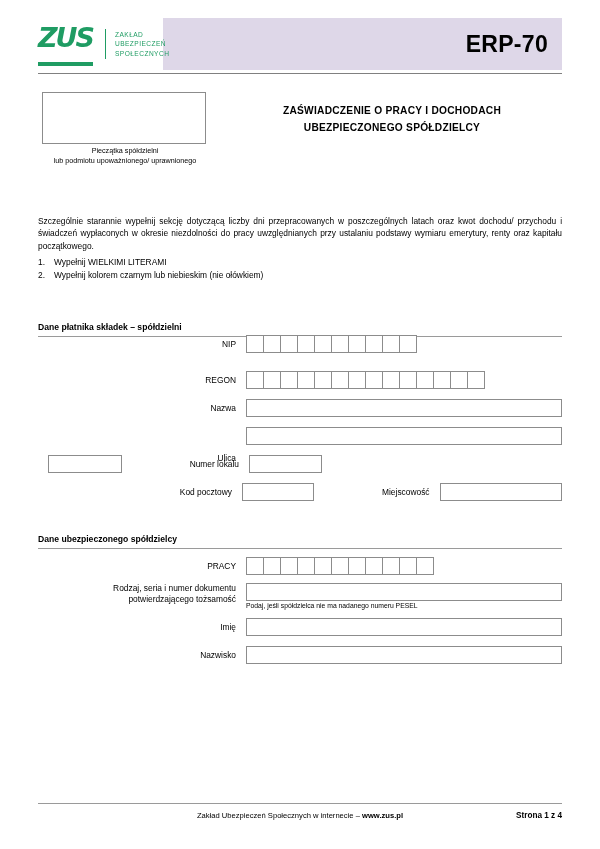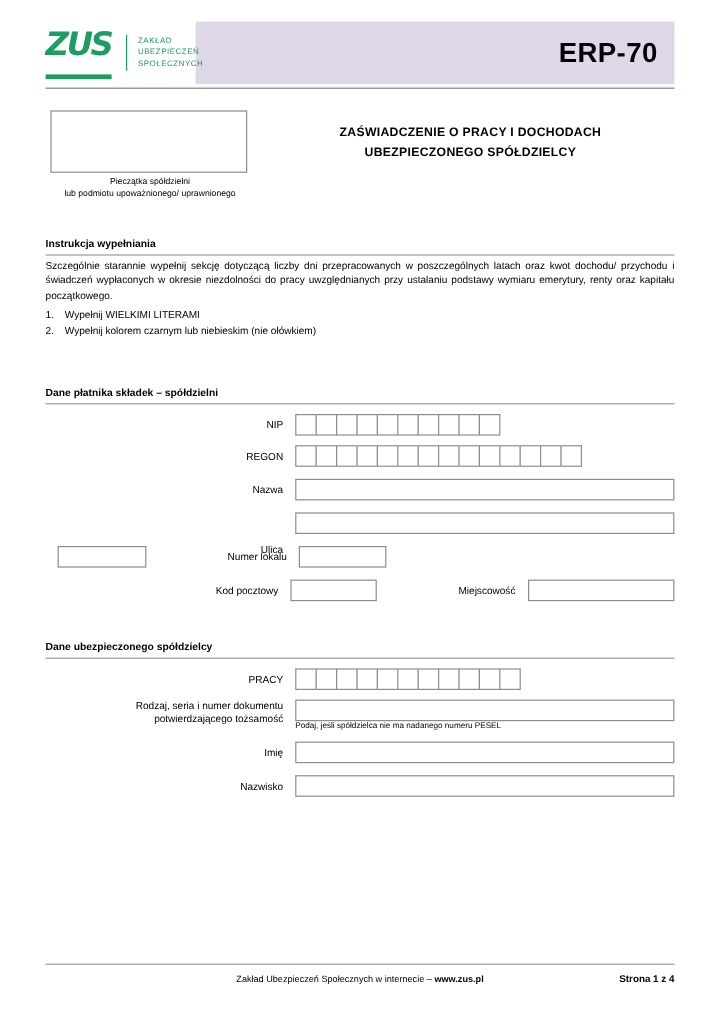--- a/index.html
+++ b/index.html
@@ -243,36 +243,35 @@
   <div class="stamp-cap">
     <div>Pieczątka spółdzielni</div>
     <div>lub podmiotu upoważnionego/ uprawnionego</div>
   </div>
 
   <div class="doc-title">
     <div>ZAŚWIADCZENIE O PRACY I DOCHODACH</div>
     <div>UBEZPIECZONEGO SPÓŁDZIELCY</div>
   </div>
 
-  <div class="sec-head" id="instr-head">Instrukcja wypełniania</div>
   <div class="instr-body">Szczególnie starannie wypełnij sekcję dotyczącą liczby dni przepracowanych w poszczególnych latach oraz kwot dochodu/ przychodu i świadczeń wypłaconych w okresie niezdolności do pracy uwzględnianych przy ustalaniu podstawy wymiaru emerytury, renty oraz kapitału początkowego.</div>
   <div class="instr-list">
     <div class="li">
       <span class="num">1.</span>
       <span>Wypełnij WIELKIMI LITERAMI</span>
     </div>
     <div class="li">
       <span class="num">2.</span>
       <span>Wypełnij kolorem czarnym lub niebieskim (nie ołówkiem)</span>
     </div>
   </div>
 
   <div class="sec-head" id="payer-head">Dane płatnika składek – spółdzielni</div>
 
-  <div class="row" style="left:38px; top:345px; width:524px;">
+  <div class="row" style="left:38px; top:335px; width:524px;">
     <div class="lbl" style="width:198px;">NIP</div>
     <div class="boxes" style="margin-left:10px;">
       <div class="cell"></div>
       <div class="cell"></div>
       <div class="cell"></div>
       <div class="cell"></div>
       <div class="cell"></div>
       <div class="cell"></div>
       <div class="cell"></div>
       <div class="cell"></div>

